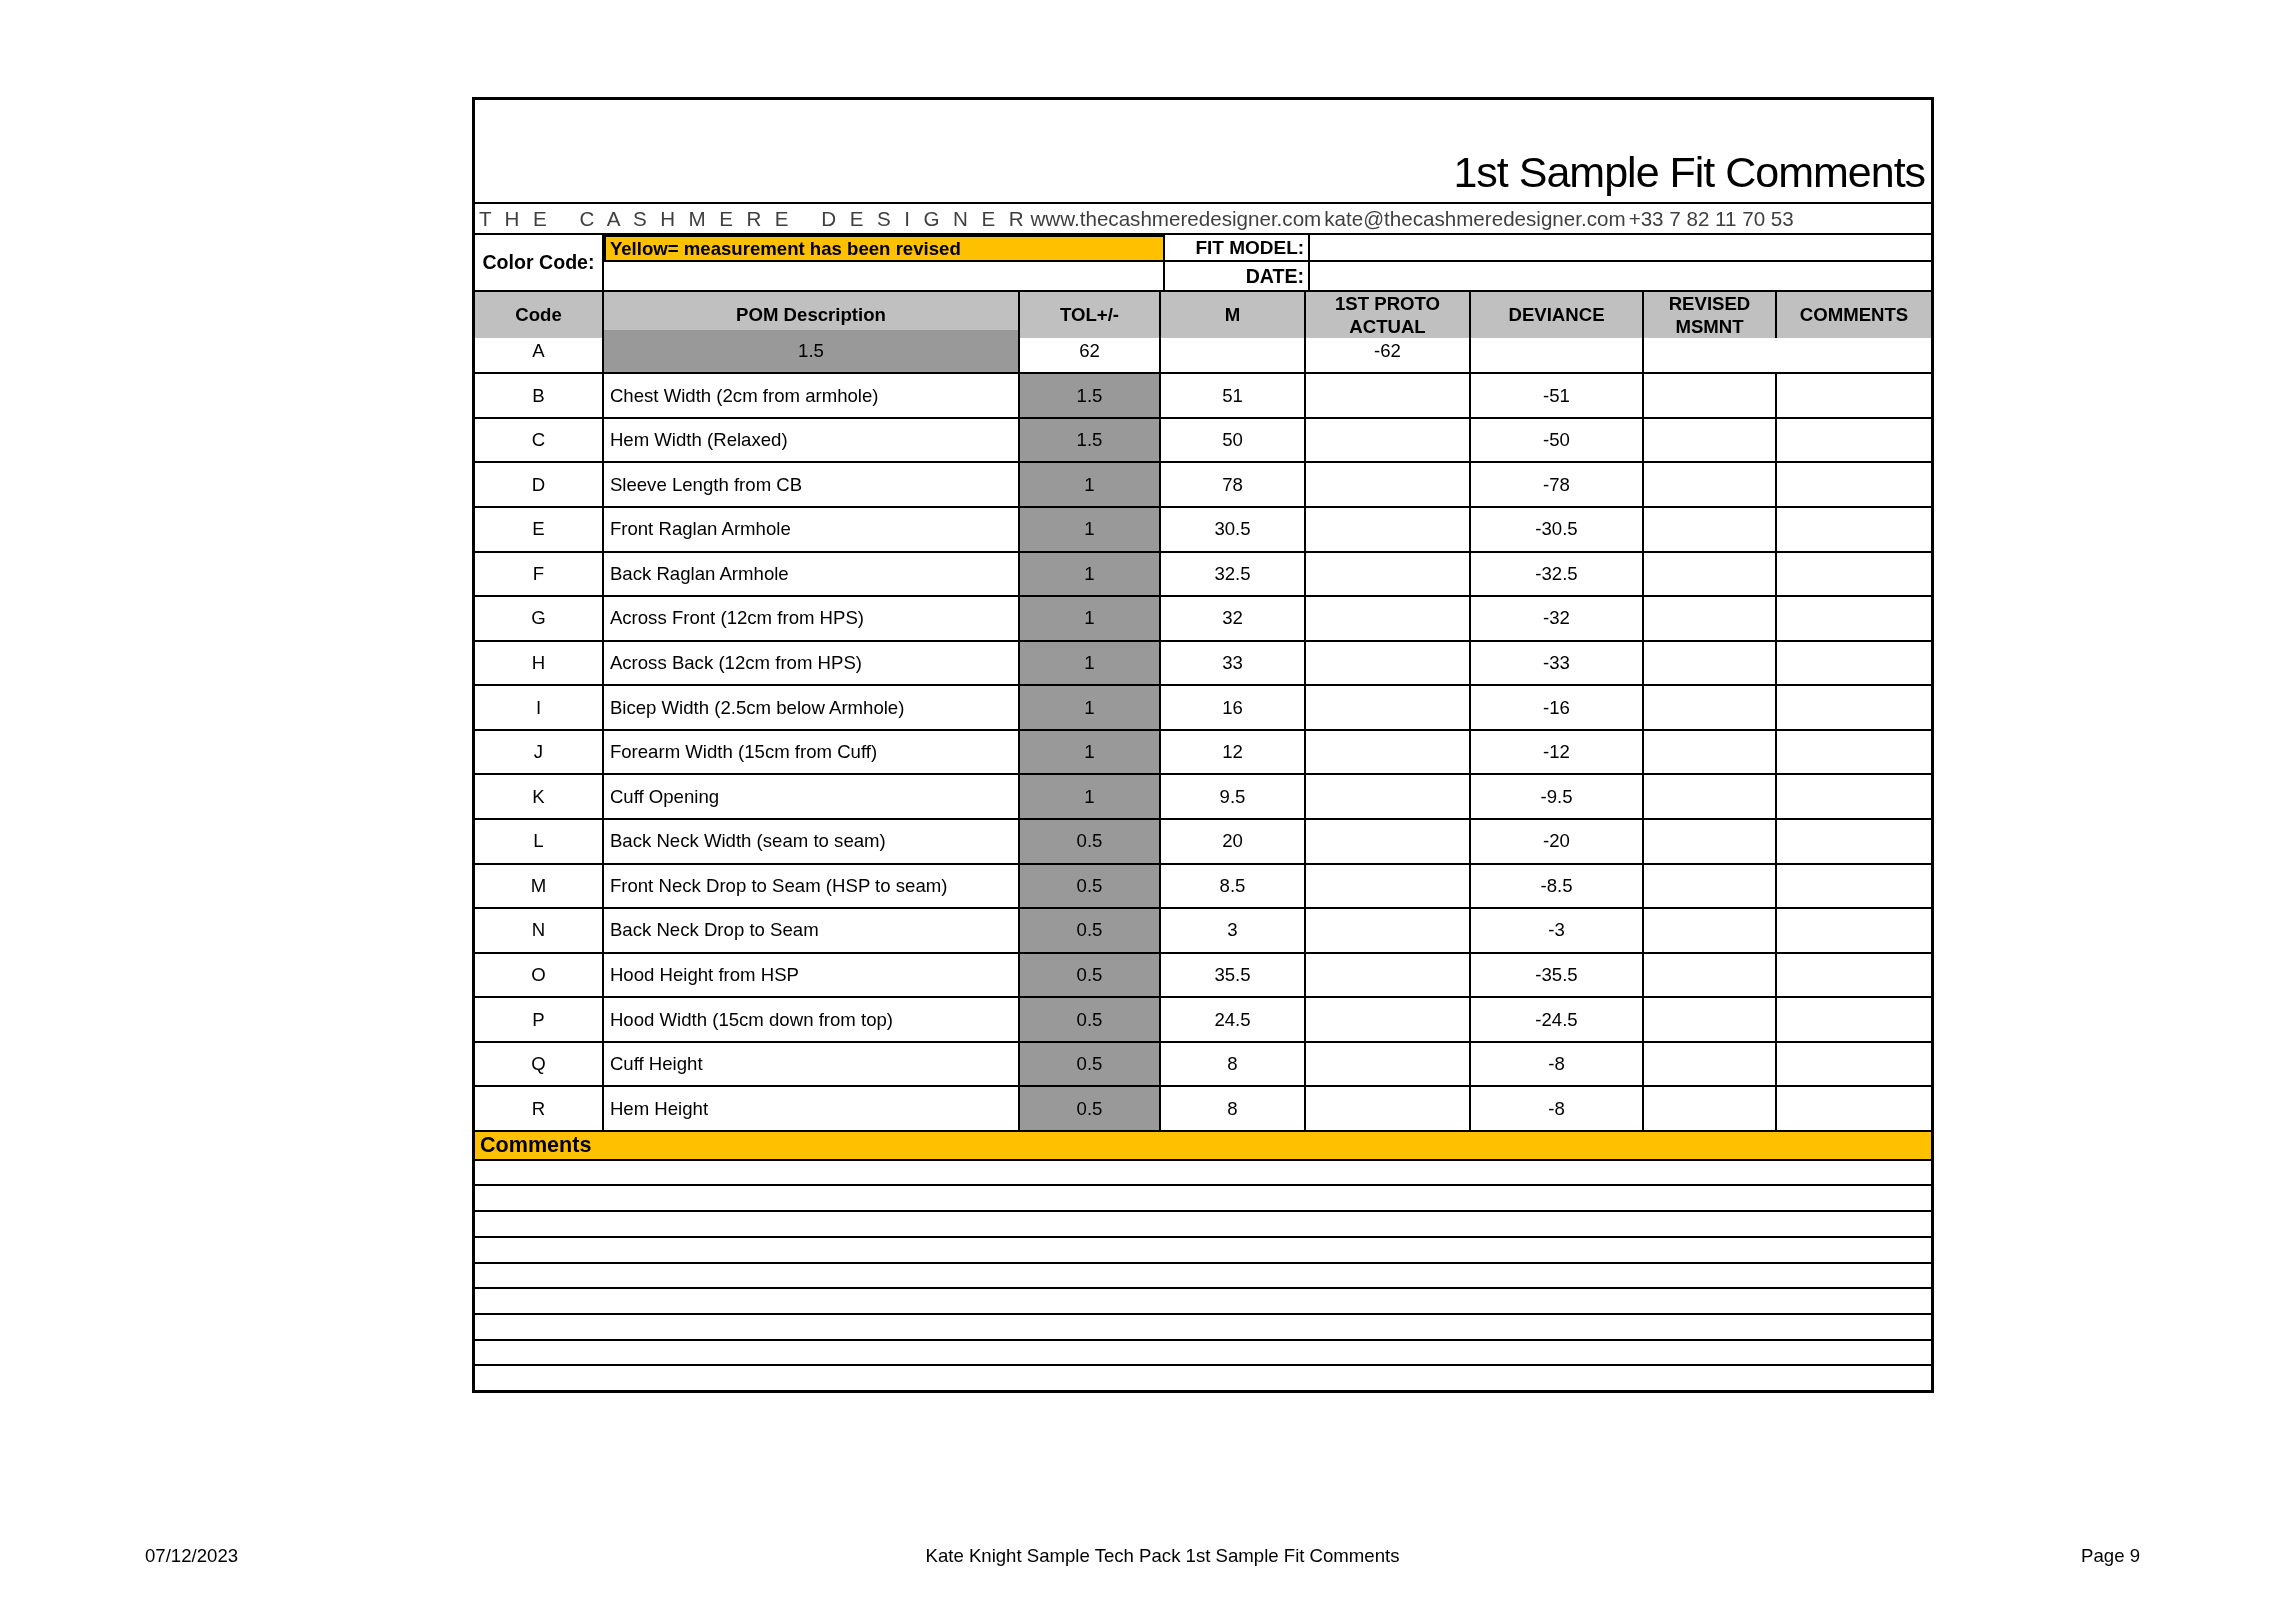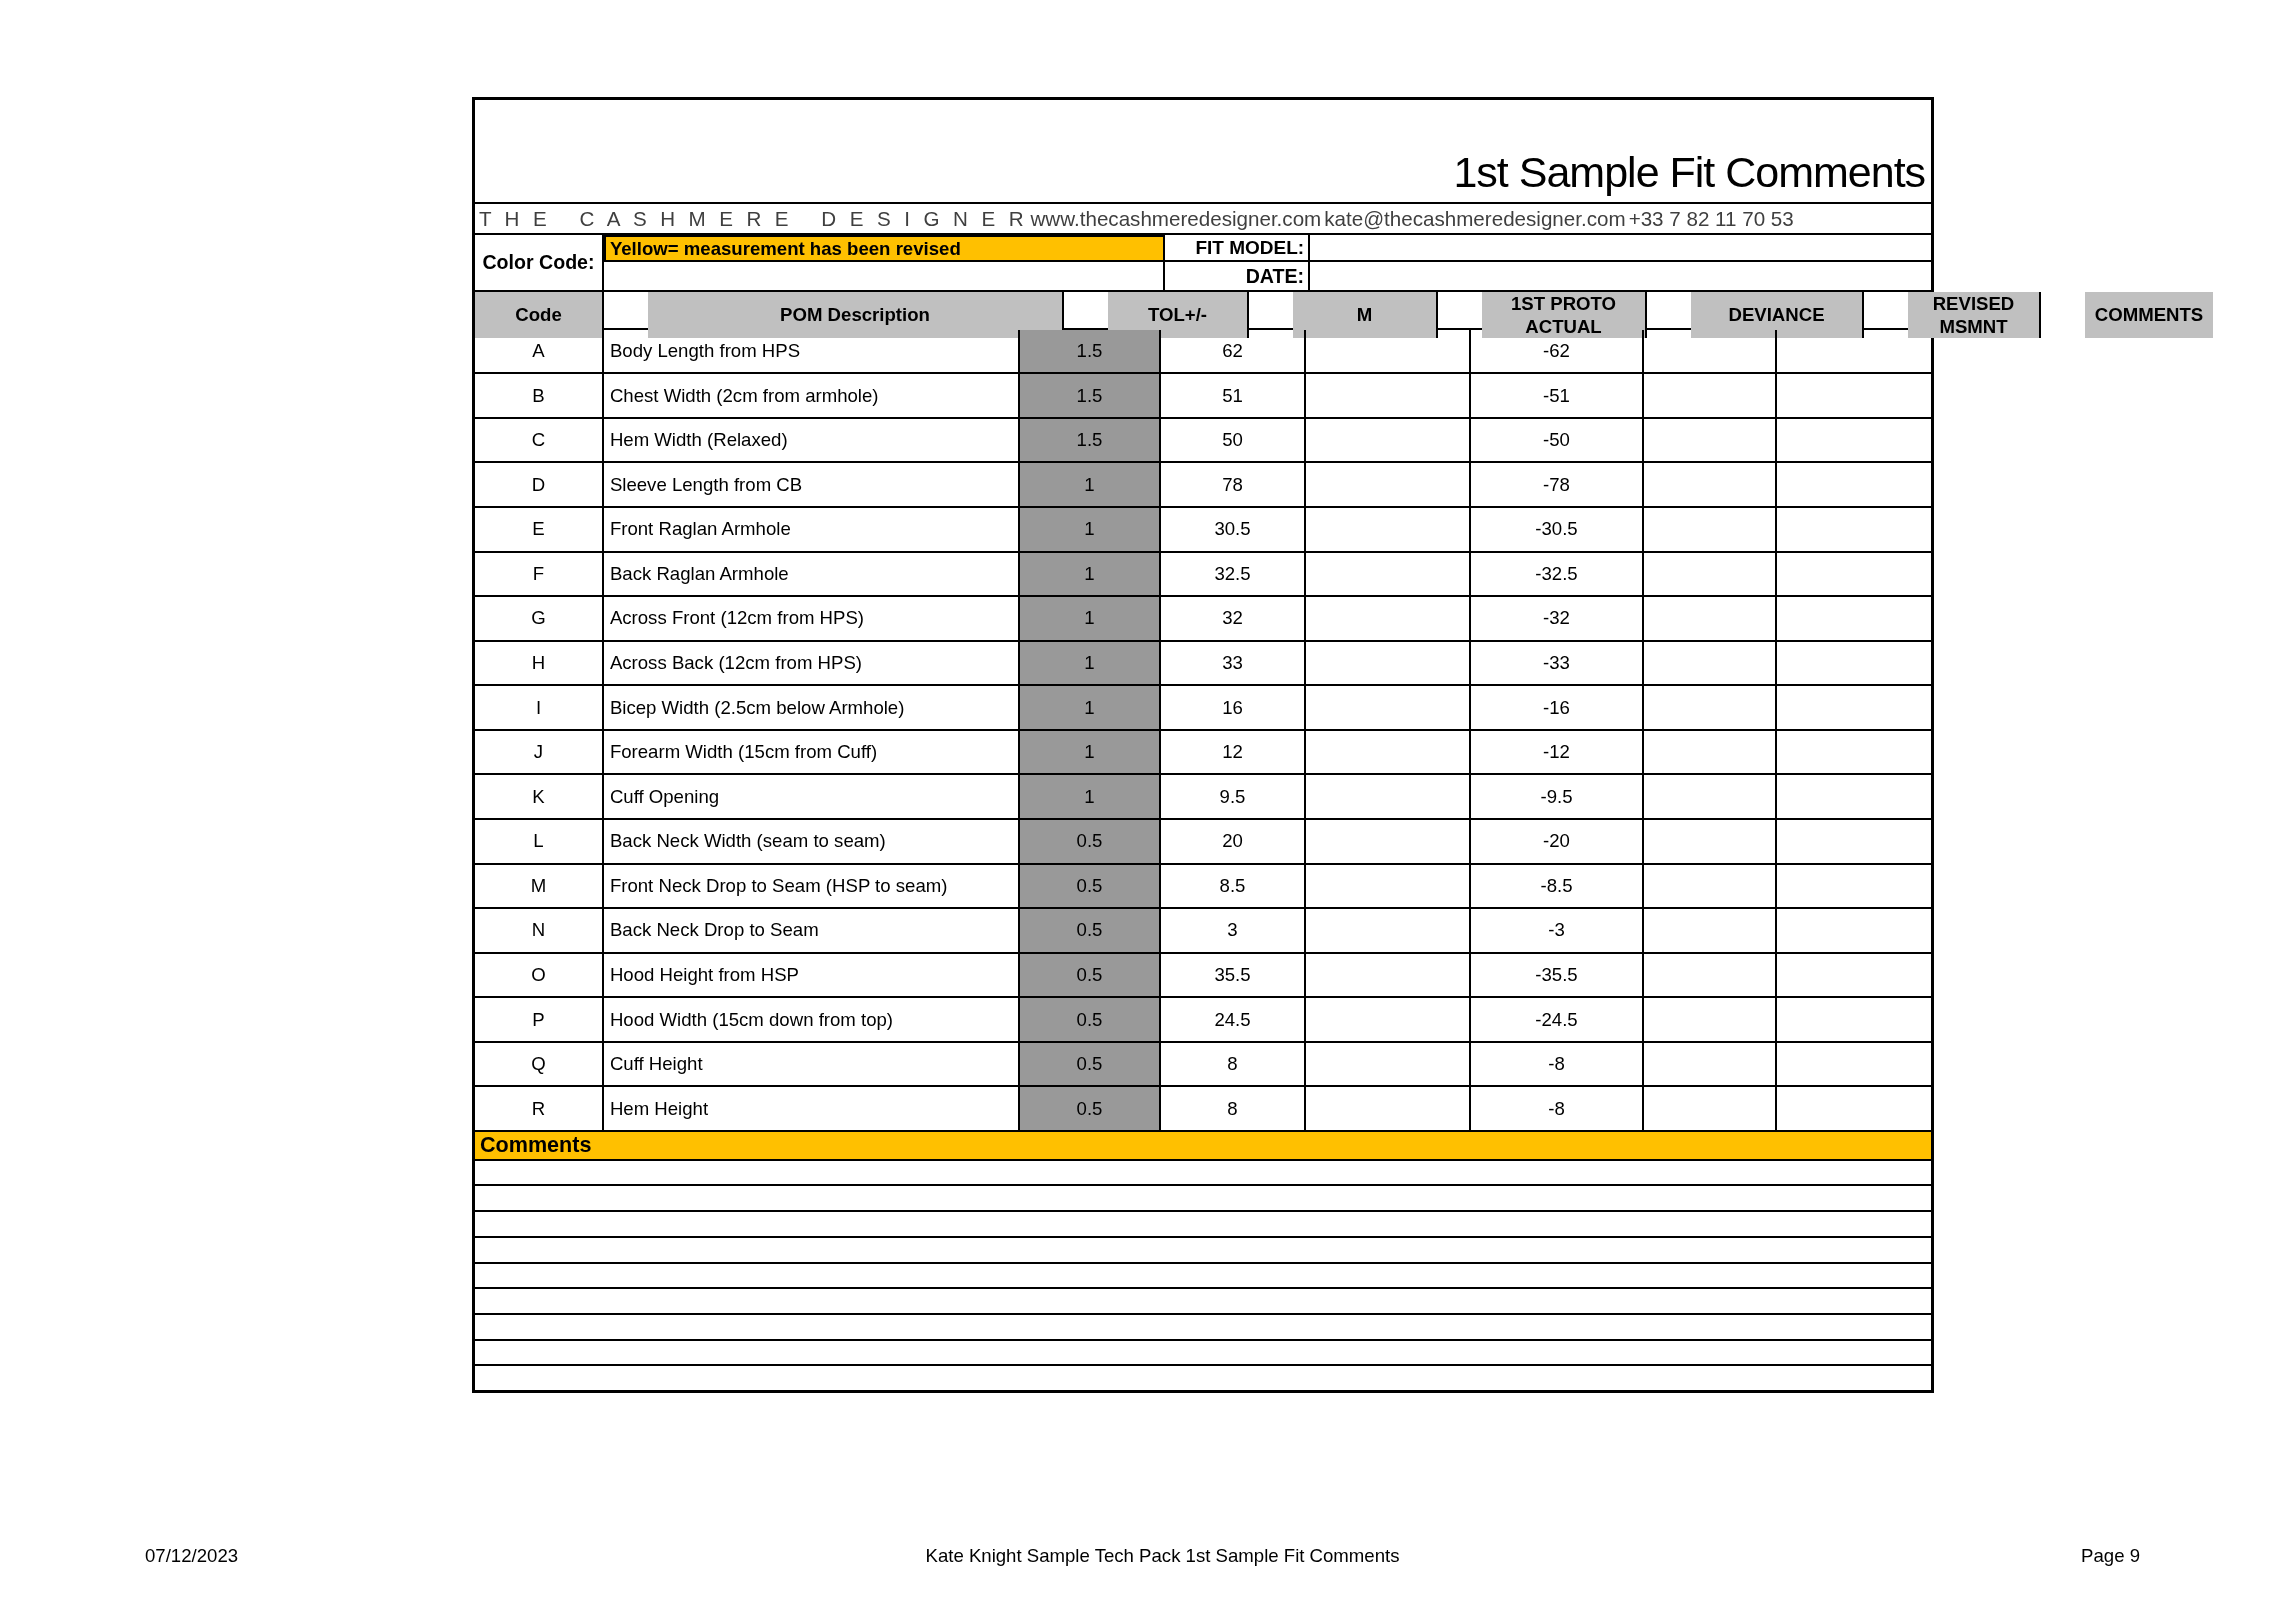--- a/index.html
+++ b/index.html
@@ -25,21 +25,21 @@
   .cc-label { grid-column:1; grid-row:1/3; border-right:2px solid #000; display:flex; align-items:center; justify-content:center; font-weight:bold; font-size:19.6px; }
   .cc-legend { grid-column:2; grid-row:1; background:#FFC000; border:2.9px solid #000; display:flex; align-items:center; padding-left:3.9px; font-weight:bold; font-size:18.6px; }
   .cc-empty-left { grid-column:2; grid-row:2; border-right:2px solid #000; }
   .cc-fit  { grid-column:3; grid-row:1; border-right:2.9px solid #000; border-bottom:2px solid #000; display:flex; align-items:center; justify-content:flex-end; padding-right:3.9px; font-weight:bold; font-size:19px; }
   .cc-date { grid-column:3; grid-row:2; border-right:2.9px solid #000; display:flex; align-items:center; justify-content:flex-end; padding-right:3.9px; font-weight:bold; font-size:19.6px; }
   .cc-right1 { grid-column:4; grid-row:1; border-bottom:2px solid #000; }
   .cc-right2 { grid-column:4; grid-row:2; }
 
   
   .thead { height:40px; border-top:2.9px solid #000; border-bottom:2.9px solid #000;
-           display:grid; grid-template-columns:129px 416px 141px 145px 165px 173px 133px 1fr;gap:44px; }
+           display:grid; grid-template-columns:129px 416px 141px 145px 165px 173px 133px 1fr; }
   .th { background:#C0C0C0; border-right:2px solid #000; display:flex; align-items:center; justify-content:center;
         text-align:center; font-weight:bold; font-size:18.6px; line-height:1.25; padding:0 9.8px; }
   .th:last-child { border-right:none; }
 
   
   .tbody { height:800px; display:flex; flex-direction:column; }
   .trow { flex:1; display:grid; grid-template-columns:129px 416px 141px 145px 165px 173px 133px 1fr; border-bottom:2.9px solid #000; }
   .trow:last-child { border-bottom:none; }
   .cell { border-right:2px solid #000; display:flex; align-items:center; justify-content:center; font-size:18.6px; }
   .cell:last-child { border-right:none; }
@@ -94,21 +94,20 @@
       <div class="th">M</div>
       <div class="th">1ST PROTO ACTUAL</div>
       <div class="th">DEVIANCE</div>
       <div class="th">REVISED MSMNT</div>
       <div class="th">COMMENTS</div>
     </div>
 
     <div class="tbody" id="tbody">
         <div class="trow">
           <div class="cell c-code">A</div>
-          <div class="cell c-desc">Body Length from HPS</div>
           <div class="cell c-tol">1.5</div>
           <div class="cell c-m">62</div>
           <div class="cell c-proto"></div>
           <div class="cell c-dev">-62</div>
           <div class="cell c-rev"></div>
           <div class="cell c-com"></div>
         </div>
         <div class="trow">
           <div class="cell c-code">B</div>
           <div class="cell c-desc">Chest Width (2cm from armhole)</div>

